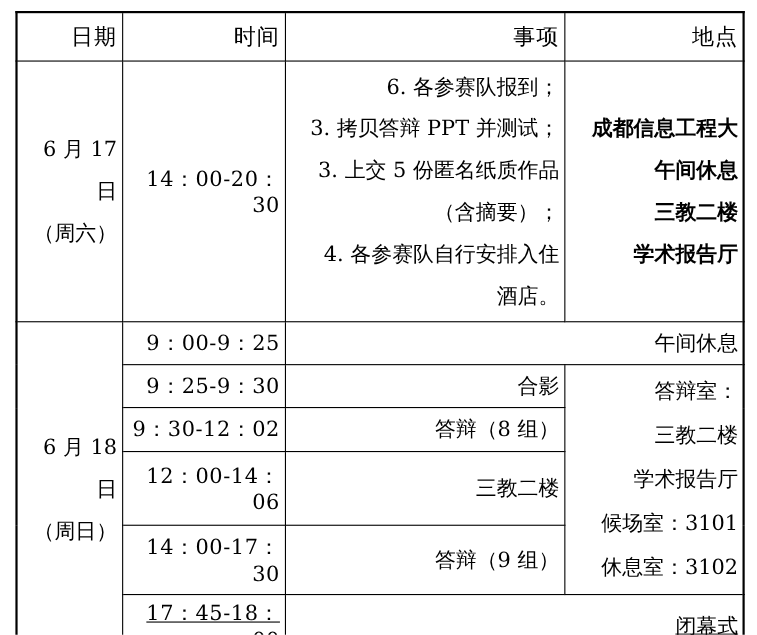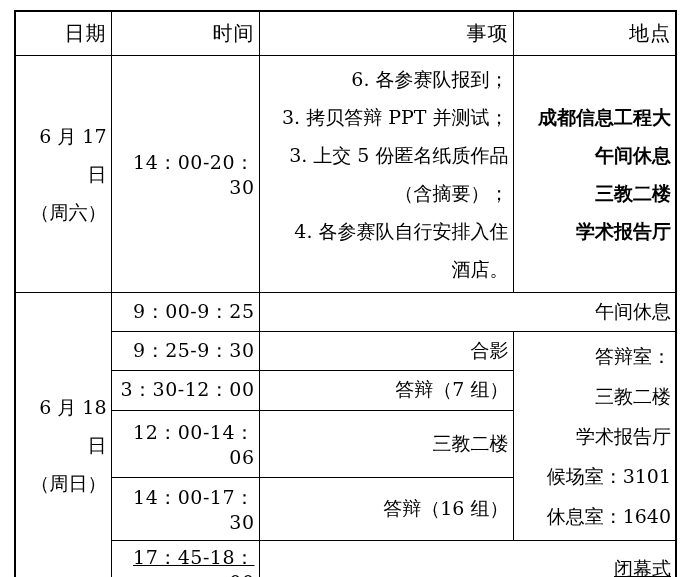--- a/index.html
+++ b/index.html
@@ -110,37 +110,37 @@
     </tr>
 
     <tr class="r-photo">
       <td class="cell-time">9：25-9：30</td>
       <td>合影</td>
       <td class="cell-loc2" rowspan="4">
         <div>答辩室：</div>
         <div>三教二楼</div>
         <div>学术报告厅</div>
         <div>候场室：3101</div>
-        <div>休息室：1640</div>
+        <div>休息室：3102</div>
       </td>
     </tr>
 
     <tr class="r-def10">
-      <td class="cell-time">3：30-12：00</td>
-      <td>答辩（7 组）</td>
+      <td class="cell-time">9：30-12：02</td>
+      <td>答辩（8 组）</td>
     </tr>
 
     <tr class="r-lunch">
       <td class="cell-time">12：00-14：06</td>
       <td>三教二楼</td>
     </tr>
 
     <tr class="r-def15">
       <td class="cell-time">14：00-17：30</td>
-      <td>答辩（16 组）</td>
+      <td>答辩（9 组）</td>
     </tr>
 
     <tr class="r-close">
       <td class="cell-time">17：45-18：00</td>
       <td colspan="2">闭幕式</td>
     </tr>
   </tbody>
     </table>
 </div>
 

